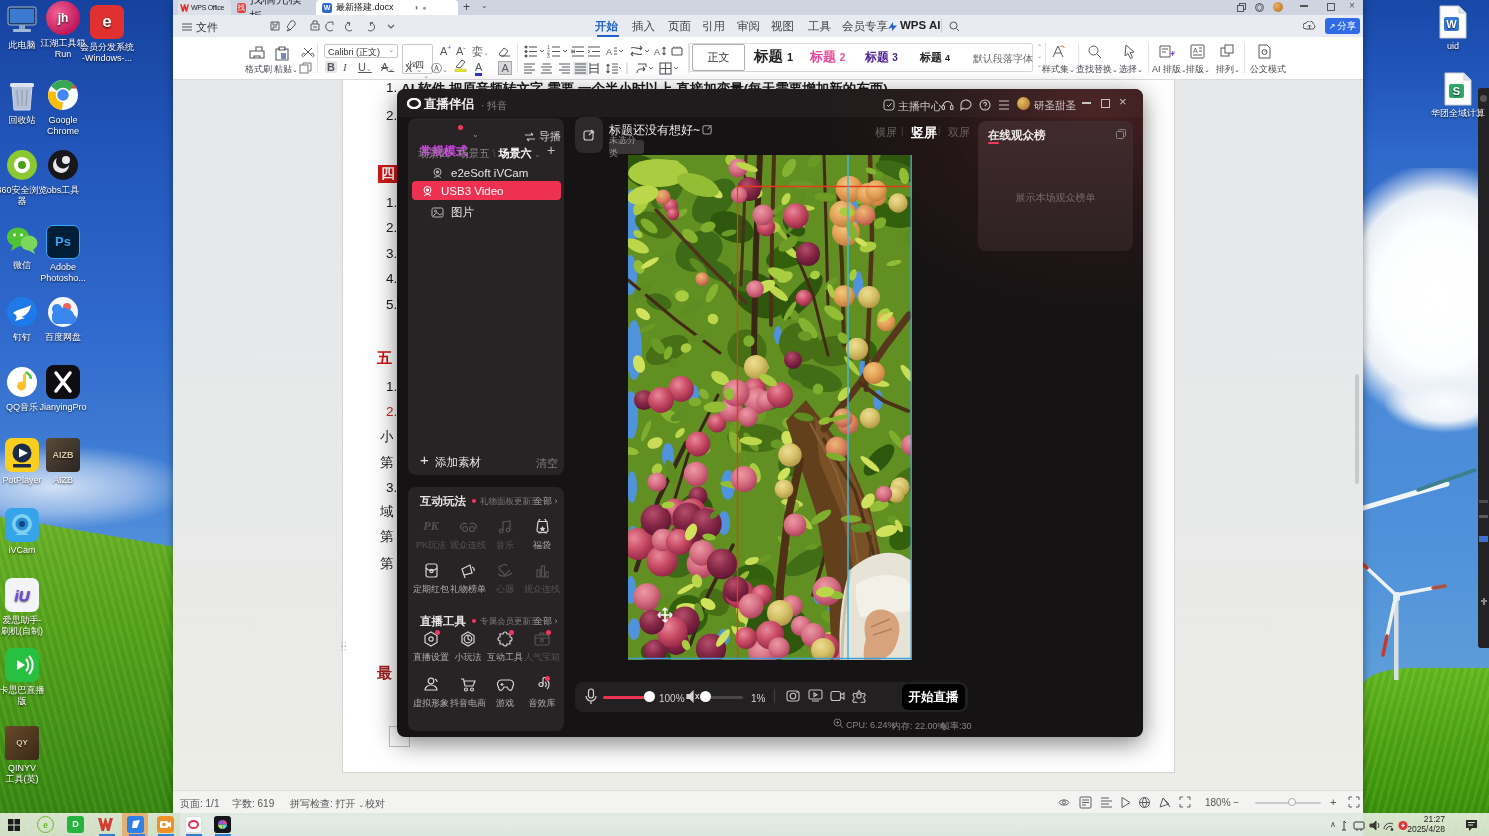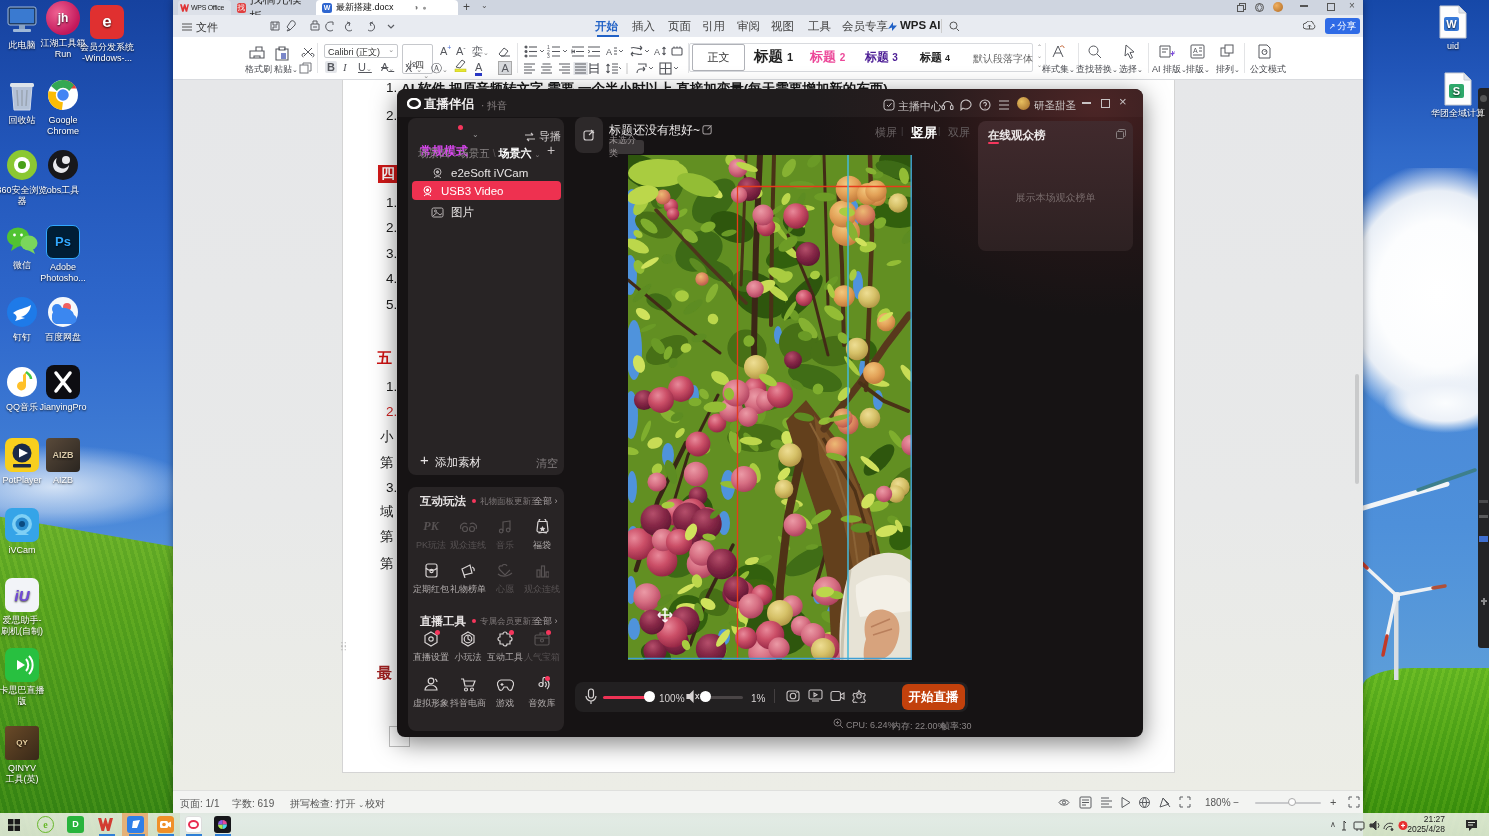--- a/index.html
+++ b/index.html
@@ -1184,21 +1184,21 @@
       <path d="M4,12 L11,12 M6,4 l3,1.75 L6,7.5 Z"></path>
     </svg>
   <svg class="abs" style="left:433px;top:601px" width="15" height="12" viewBox="0 0 15 12" fill="none" stroke="#c8c3c4" stroke-width="1.1">
       <rect x="1" y="1.5" width="9.5" height="9" rx="2"></rect>
       <path d="M10.5,5 L14,3 L14,9 L10.5,7 Z"></path>
     </svg>
   <svg class="abs" style="left:455px;top:600px" width="14" height="14" viewBox="0 0 14 14" fill="none" stroke="#c8c3c4" stroke-width="1.1">
       <circle cx="7" cy="7" r="2.2"></circle>
       <path d="M7,1.2 l1.2,2 a4.5,4.5 0 0 1 2.3,1.3 l2.3,-.4 l1,2 -1.6,1.7 a4.5,4.5 0 0 1 0,2.4 l1.6,1.7 -1,2 -2.3,-.4 a4.5,4.5 0 0 1 -2.3,1.3 l-1.2,2 -1.2,-2 a4.5,4.5 0 0 1 -2.3,-1.3 l-2.3,.4 -1,-2 1.6,-1.7 a4.5,4.5 0 0 1 0,-2.4 L.5,6.2 l1,-2 2.3,.4 a4.5,4.5 0 0 1 2.3,-1.3 Z" transform="scale(.93) translate(.5,.5)"></path>
     </svg>
-  <div class="abs" style="left:505px;top:595px;width:63px;height:26px;background:#c2410c;border-radius:6px;color:#fff;font-size:12.5px;font-weight:bold;display:flex;align-items:center;justify-content:center">开始直播</div>
+  <div class="abs" style="left:505px;top:595px;width:63px;height:26px;background:#000000;border-radius:6px;color:#fff;font-size:12.5px;font-weight:bold;display:flex;align-items:center;justify-content:center">开始直播</div>
   <svg class="abs" style="left:436px;top:629px" width="11" height="11" viewBox="0 0 11 11" fill="none" stroke="#7a7475">
       <circle cx="4.5" cy="4.5" r="3.5"></circle>
       <path d="M7,7 L10,10 M3,4.5 l3,0 M4.5,3 l0,3"></path>
     </svg>
   <div class="abs" style="left:449px;top:631px;font-size:9px;color:#8a8586">CPU: 6.24%</div>
   <div class="abs" style="left:495px;top:631px;font-size:9px;color:#8a8586">内存: 22.00%</div>
   <div class="abs" style="left:544px;top:631px;font-size:9px;color:#8a8586">帧率:30</div>
 
   <div class="panel" style="left:581px;top:32px;width:155px;height:130px;background:linear-gradient(180deg,#412a2d,#2d2122)">
     <div class="abs" style="left:10px;top:7px;font-size:11.5px;font-weight:bold;color:#ece8e8">在线观众榜</div>

